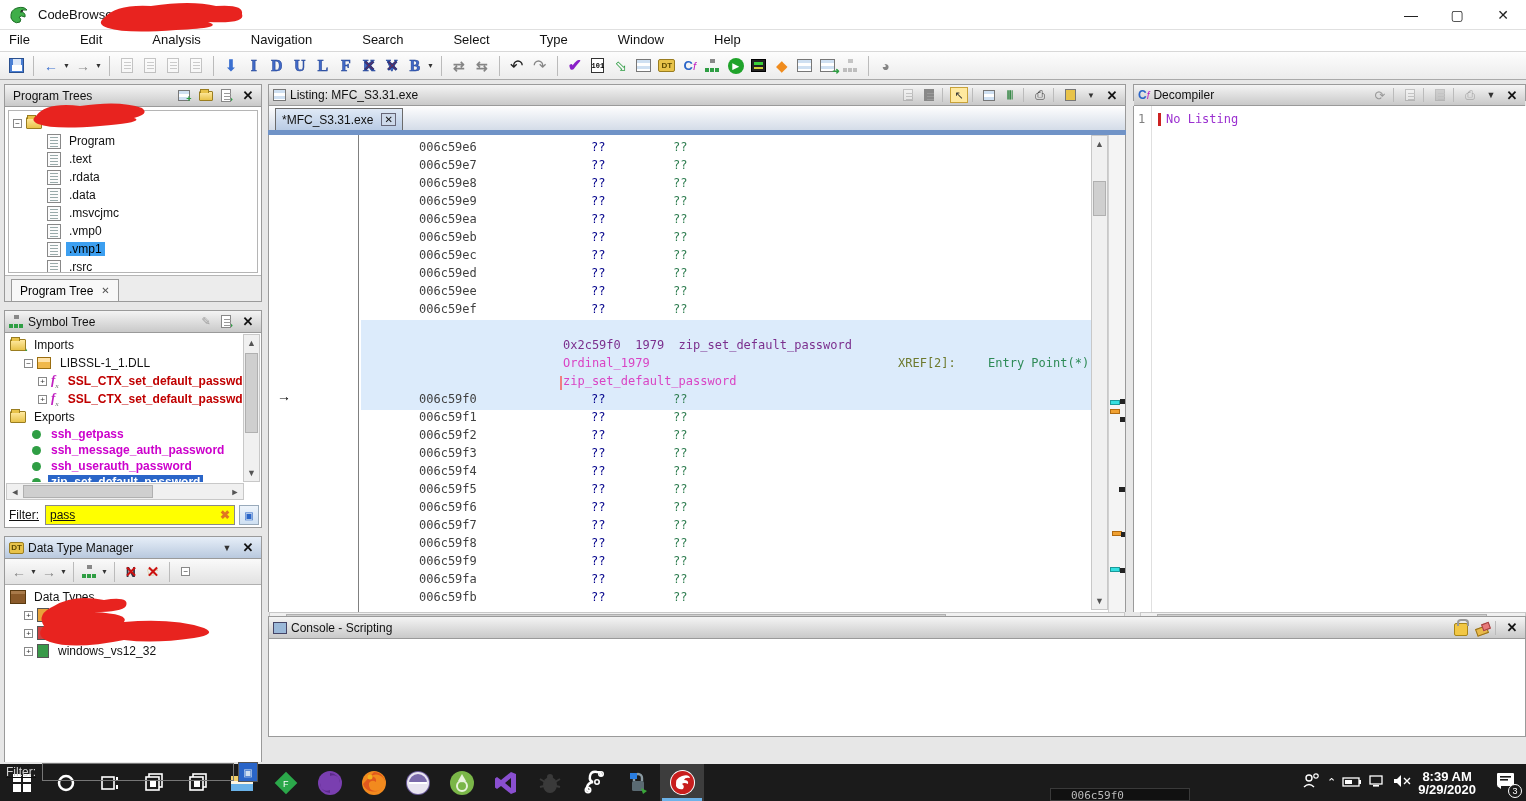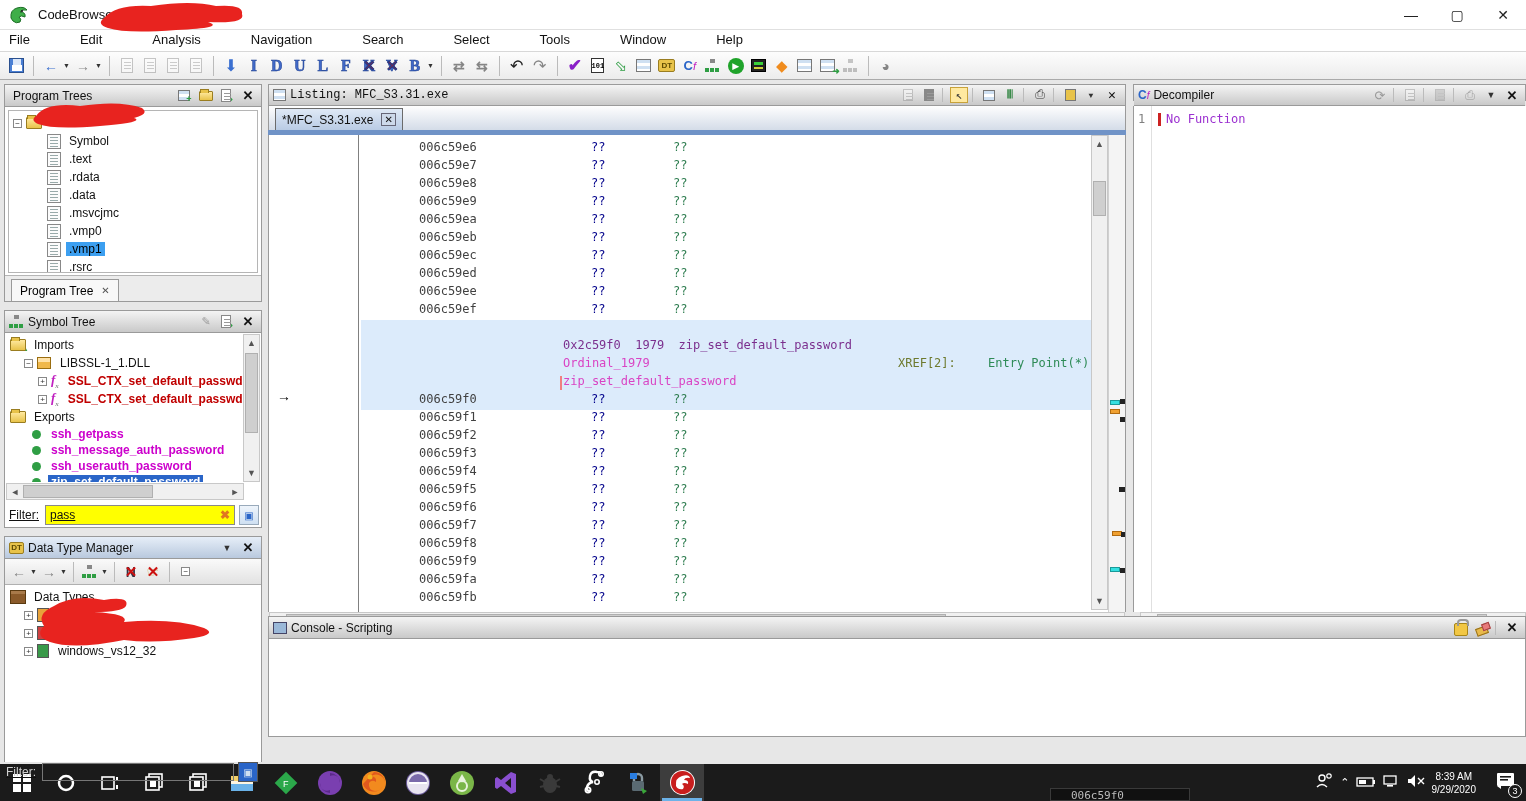--- a/index.html
+++ b/index.html
@@ -118,21 +118,21 @@
   .clearx { color:#e07820; font-weight:bold; font-size:12px; position:absolute; right:4px; }
   .cfgbtn { width:20px; height:20px; border:1px solid #9ab; background:linear-gradient(#eef4fb,#cfe0f2); display:flex; align-items:center; justify-content:center; font-size:10px; color:#2a65c8; margin-left:4px;}
 
   
   #taskbar { left:0; top:764px; width:1526px; height:37px; background:#1b1b1b; display:flex; align-items:center; z-index:50;}
   .tb-ic { width:44px; height:37px; display:flex; align-items:center; justify-content:center; position:relative; flex:none;}
   .tb-ic svg { display:block; }
   .tb-active { background:#3d3d3d; }
   .tb-active::after { content:""; position:absolute; left:2px; bottom:0; width:40px; height:3px; background:#6cb2e8; }
   #tray { position:absolute; right:0; top:0; height:37px; display:flex; align-items:center; gap:6px; padding-right:10px;}
-  .clock { color:#fff; font-size:10px; text-align:center; line-height:13px; }
+  .clock { color:#fff; font-size:13px; text-align:center; line-height:13px;font-weight:bold; }
   .badge { position:absolute; right:-6px; bottom:-4px; width:14px; height:14px; border-radius:50%; background:#1b1b1b; border:1px solid #fff; color:#fff; font-size:9px; display:flex; align-items:center; justify-content:center;}
   #tooltip-frag { position:absolute; left:1050px; top:788px; width:140px; height:13px; background:#111; border:1px solid #3a3a3a; color:#bbb; font-size:11px; overflow:hidden; z-index:60; padding-left:20px;}
 
   .scribble { position:absolute; z-index:40; pointer-events:none; }
 </style>
 </head>
 <body>
 
 <div id="titlebar" class="abs">
   <svg class="dragon" viewBox="0 0 22 22">
@@ -147,21 +147,21 @@
   </div>
 </div>
 
 <div id="menubar" class="abs">
   <span class="menu-item">File</span>
   <span class="menu-item">Edit</span>
   <span class="menu-item">Analysis</span>
   <span class="menu-item">Navigation</span>
   <span class="menu-item">Search</span>
   <span class="menu-item">Select</span>
-  <span class="menu-item">Tools</span>
+  <span class="menu-item">Type</span>
   <span class="menu-item">Window</span>
   <span class="menu-item">Help</span>
 </div>
 
 <div id="toolbar" class="abs">
   <span class="tbi">
       <span class="floppy"></span>
     </span>
   <span class="tsep"></span>
   <span class="tbi" style="color:#3a6fd0;font-weight:bold;">←</span>
@@ -256,21 +256,21 @@
   </div>
   <div class="tree" style="position:absolute; left:3px; top:25px; right:3px; bottom:28px; border:1px solid #b5b5b5; background:#fff; padding:3px 0 0 4px; overflow:hidden;">
     <div class="trow">
       <span class="expbox">−</span>
       <span class="folder"></span>
       <span class="lbl"></span>
     </div>
     <div style="padding-left:34px;">
         <div class="trow">
           <span class="pgicon"></span>
-          <span class="lbl">Symbol</span>
+          <span class="lbl">Program</span>
         </div>
         <div class="trow">
           <span class="pgicon"></span>
           <span class="lbl">.text</span>
         </div>
         <div class="trow">
           <span class="pgicon"></span>
           <span class="lbl">.rdata</span>
         </div>
         <div class="trow">
@@ -424,21 +424,21 @@
   </div>
 </div>
 
 <div class="filterrow" style="left:6px; top:762px; width:252px; z-index:55;">
   <span style="color:#cfcfcf;">Filter:</span>
   <span style="flex:1; height:18px; border:1px solid #777; margin-left:6px; background:transparent;"></span>
   <span class="cfgbtn" style="background:#2a65c8;color:#cfe0f2;border-color:#555;">▣</span>
 </div>
 
 <div class="panel" style="left:268px; top:84px; width:858px; height:22px; border-bottom:none;">
-  <div class="phdr" style="height:21px;font-family:Liberation Mono, monospace;">
+  <div class="phdr" style="height:21px;">
     <span class="tableic" style="width:13px;height:12px;flex:none;"></span>
     <span class="ttl">Listing:  MFC_S3.31.exe</span>
     <span class="hico dis">
         <span class="pageic" style="width:10px;height:12px;"></span>
       </span>
     <span class="hico">
         <span class="pageic" style="width:10px;height:12px;background:#888;"></span>
       </span>
     <span class="tsep" style="height:14px;"></span>
     <span class="hico" style="background:#ffe9a0;border:1px solid #c8a23a;">↖</span>
@@ -640,21 +640,21 @@
       </span>
     <span class="tsep" style="height:14px;"></span>
     <span class="hico dis" style="font-size:12px;">⎙</span>
     <span class="hico" style="font-size:9px;">▼</span>
     <span class="hico xclose">✕</span>
   </div>
 </div>
 <div id="decomp-body" class="mono">
   <div class="gut">1</div>
   <div class="redbar"></div>
-  <div class="msg">No Function</div>
+  <div class="msg">No Listing</div>
 </div>
 <div class="hscroll" style="left:1140px; top:612px; width:386px;">
   <div class="harrow">◄</div>
   <div class="hthumb" style="width:330px;"></div>
   <div class="harrow" style="margin-left:auto;">►</div>
 </div>
 
 <div class="panel abs" id="console">
   <div class="phdr">
     <span style="width:14px;height:12px;border:1px solid #446;background:#9ab8d8;display:inline-block;"></span>

